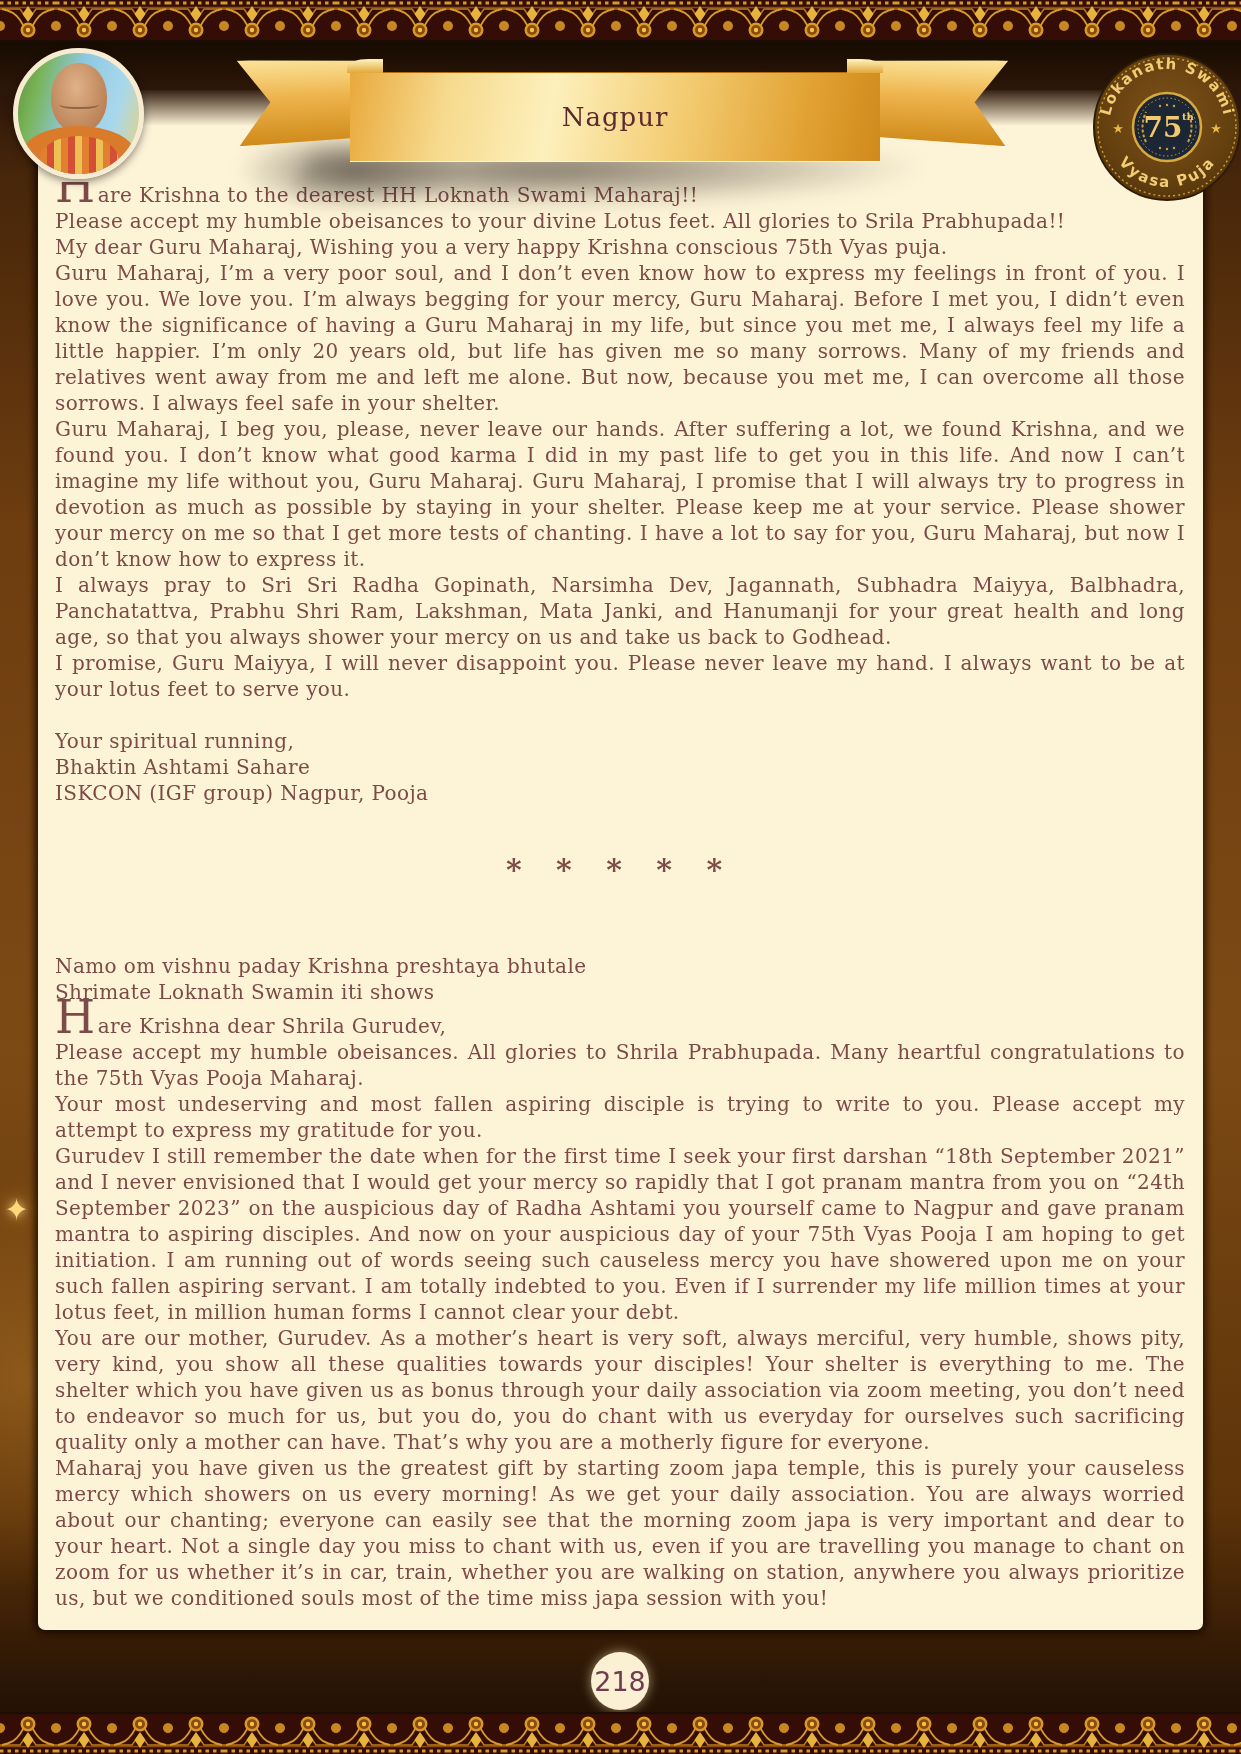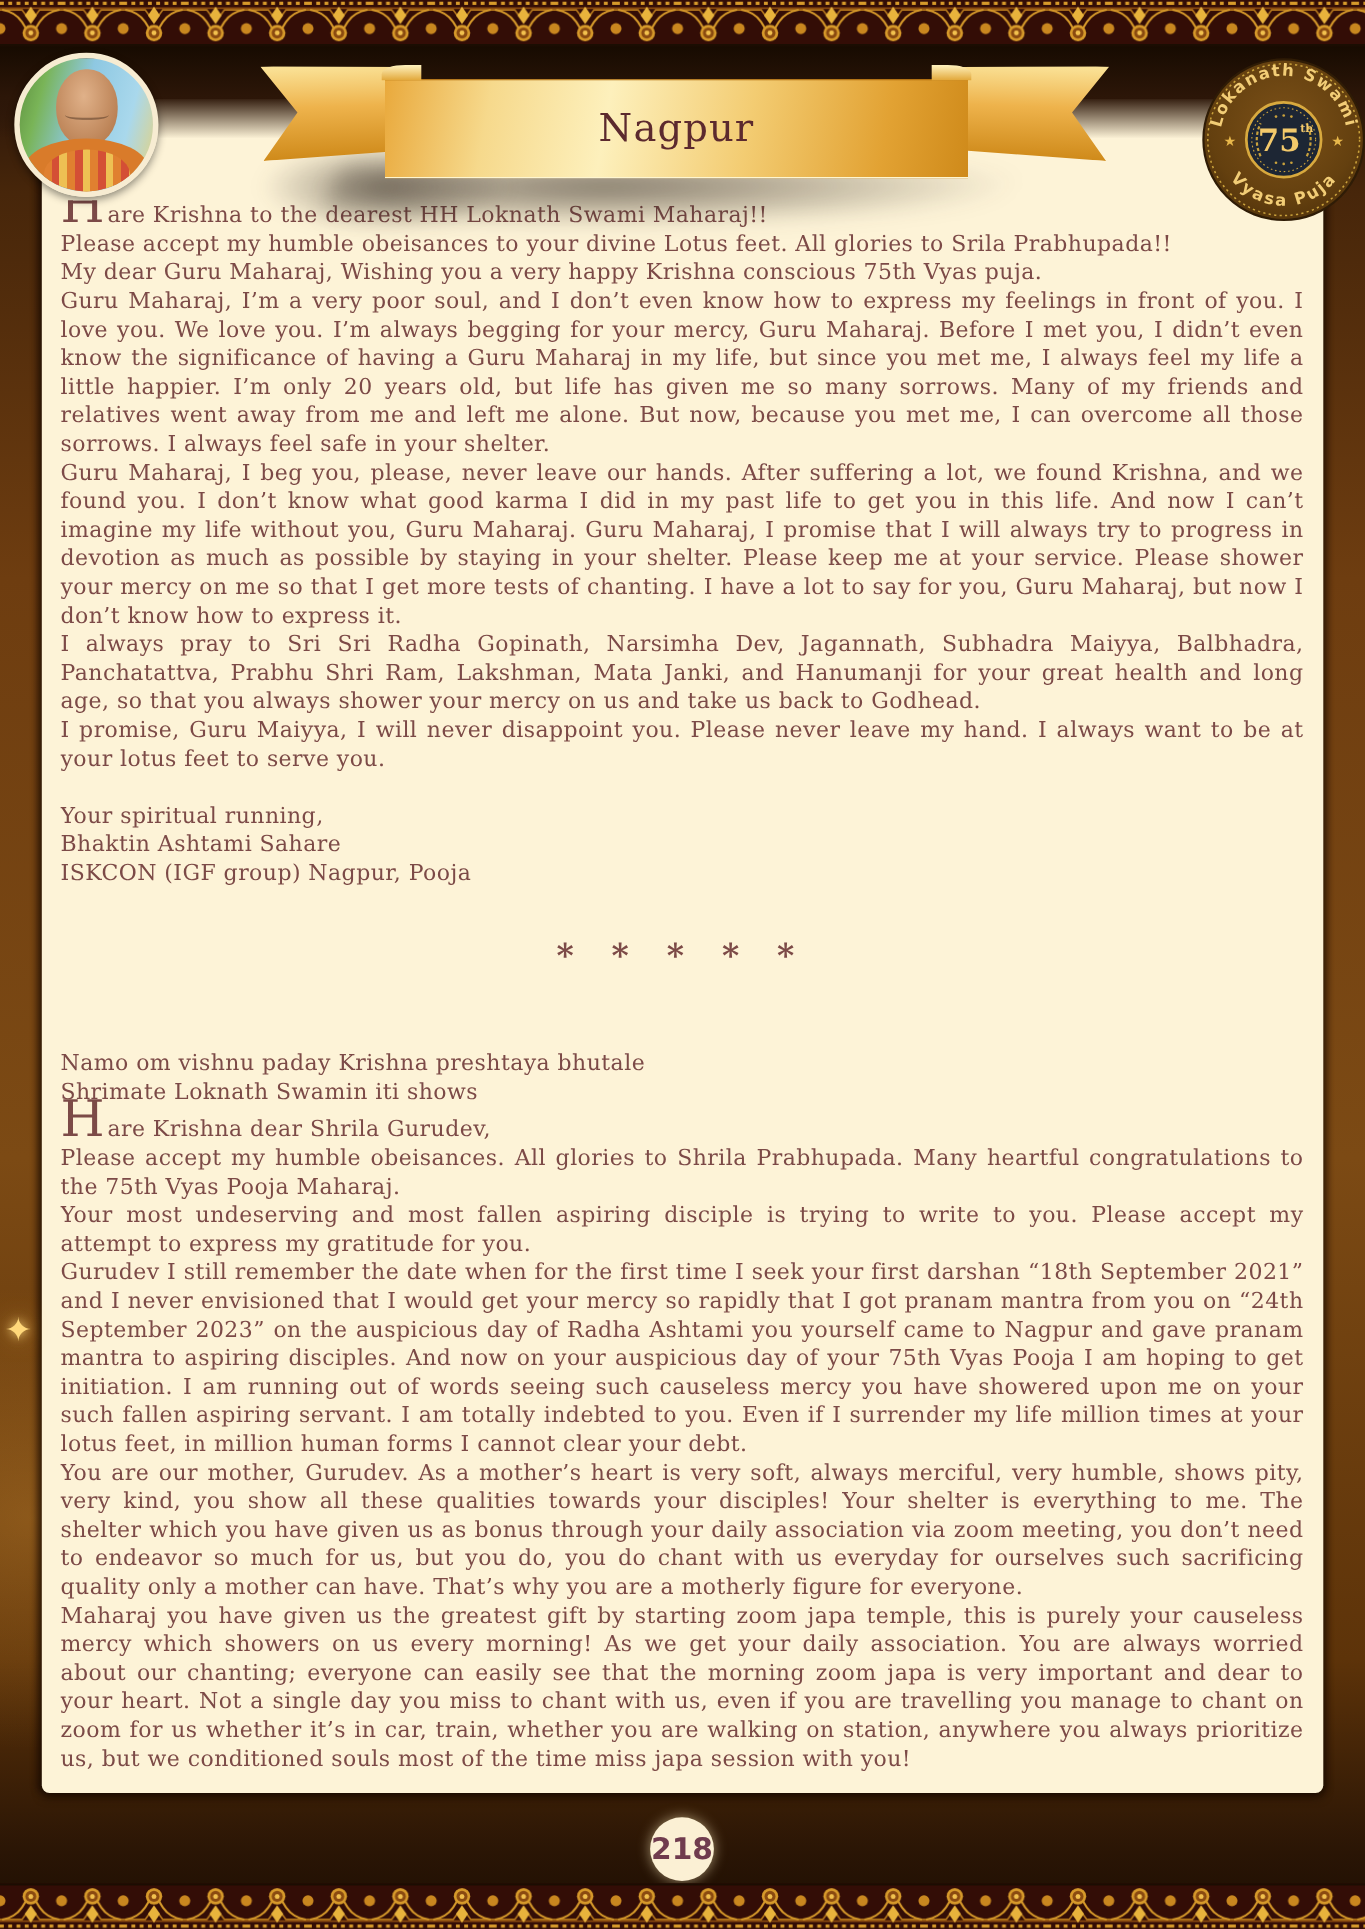--- a/index.html
+++ b/index.html
@@ -39,21 +39,21 @@
   .banner-shadow2{position:absolute;left:235px;top:130px;width:230px;height:80px;z-index:3;
     background:radial-gradient(ellipse, rgba(45,35,28,.55), rgba(45,35,28,0) 70%);filter:blur(8px);}
   .tail{position:absolute;top:58px;width:135px;height:86px;z-index:4;
     background:linear-gradient(180deg,#fbe49a 0%,#eeb34c 45%,#cf8a1a 100%);}
   .tail-left{left:238px;clip-path:polygon(0 0,100% 6%,100% 94%,0 100%,24% 50%);transform:rotate(-2deg);}
   .tail-right{left:872px;clip-path:polygon(0 6%,100% 0,76% 50%,100% 100%,0 94%);transform:rotate(2deg);}
   .band{position:absolute;left:350px;top:72px;width:530px;height:90px;z-index:5;
     background:linear-gradient(100deg,#e9a93c 0%,#f6d98c 18%,#fdf0bc 38%,#f3cc72 62%,#e2a233 85%,#cf8a1a 100%);
     box-shadow:0 1px 0 #b06c0c inset, 0 -1px 0 #fff6d0 inset;}
   .band-title{position:absolute;left:0;top:0;width:100%;height:100%;display:flex;
-    align-items:center;justify-content:center;color:#5c2a2e;font-size:35px;
+    align-items:center;justify-content:center;color:#5c2a2e;font-size:26px;
     letter-spacing:1px;font-family:"DejaVu Serif",serif;}
   .fold{position:absolute;top:59px;width:36px;height:14px;z-index:6;
     background:linear-gradient(180deg,#fff3c0,#e2a83a);}
   .fold-left{left:347px;border-radius:60% 0 0 0;}
   .fold-right{left:847px;border-radius:0 60% 0 0;}
   
   .photo{position:absolute;left:13px;top:48px;width:121px;height:121px;border-radius:50%;
     border:5px solid #f7ecd2;z-index:7;overflow:hidden;box-shadow:0 3px 8px rgba(0,0,0,.45);
     background:linear-gradient(105deg,#5d8f3f 0%,#79b457 18%,#8ec8e2 45%,#a9d8ec 75%,#e8d27a 100%);}
   .photo .head{position:absolute;left:33px;top:10px;width:56px;height:70px;border-radius:48%;
@@ -63,21 +63,21 @@
   .photo .robe{position:absolute;left:4px;bottom:-8px;width:113px;height:56px;border-radius:50% 50% 0 0;
     background:#d97b2a;}
   .photo .garland{position:absolute;left:22px;bottom:-6px;width:78px;height:44px;border-radius:50% 50% 0 0;
     background:repeating-linear-gradient(90deg,#e08030 0 7px,#d44f35 7px 14px,#eec053 14px 21px);}
   
   .badge{position:absolute;left:1092px;top:52px;width:150px;height:150px;z-index:7;}
   
   .page-circle{position:absolute;left:591px;top:1652px;width:58px;height:58px;border-radius:50%;
     background:#fbf0d4;z-index:5;display:flex;align-items:center;justify-content:center;
     box-shadow:0 0 12px rgba(255,238,190,.55);}
-  .page-number{font-family:"DejaVu Sans",sans-serif;font-weight:bold;font-size:27px;color:#703c4e;}
+  .page-number{font-family:"DejaVu Sans",sans-serif;font-weight:normal;font-size:27px;color:#703c4e;}
   
   .sparkle{position:absolute;left:4px;top:1192px;z-index:2;font-size:30px;color:#ffd87a;
     text-shadow:0 0 10px rgba(255,220,130,.95),0 0 22px rgba(255,200,90,.7);
     font-family:"DejaVu Sans",sans-serif;}
 </style>
 </head>
 <body>
 
 <svg class="border-strip border-top" width="1241" height="42" viewBox="0 0 1241 42" preserveAspectRatio="none">
   <defs>

